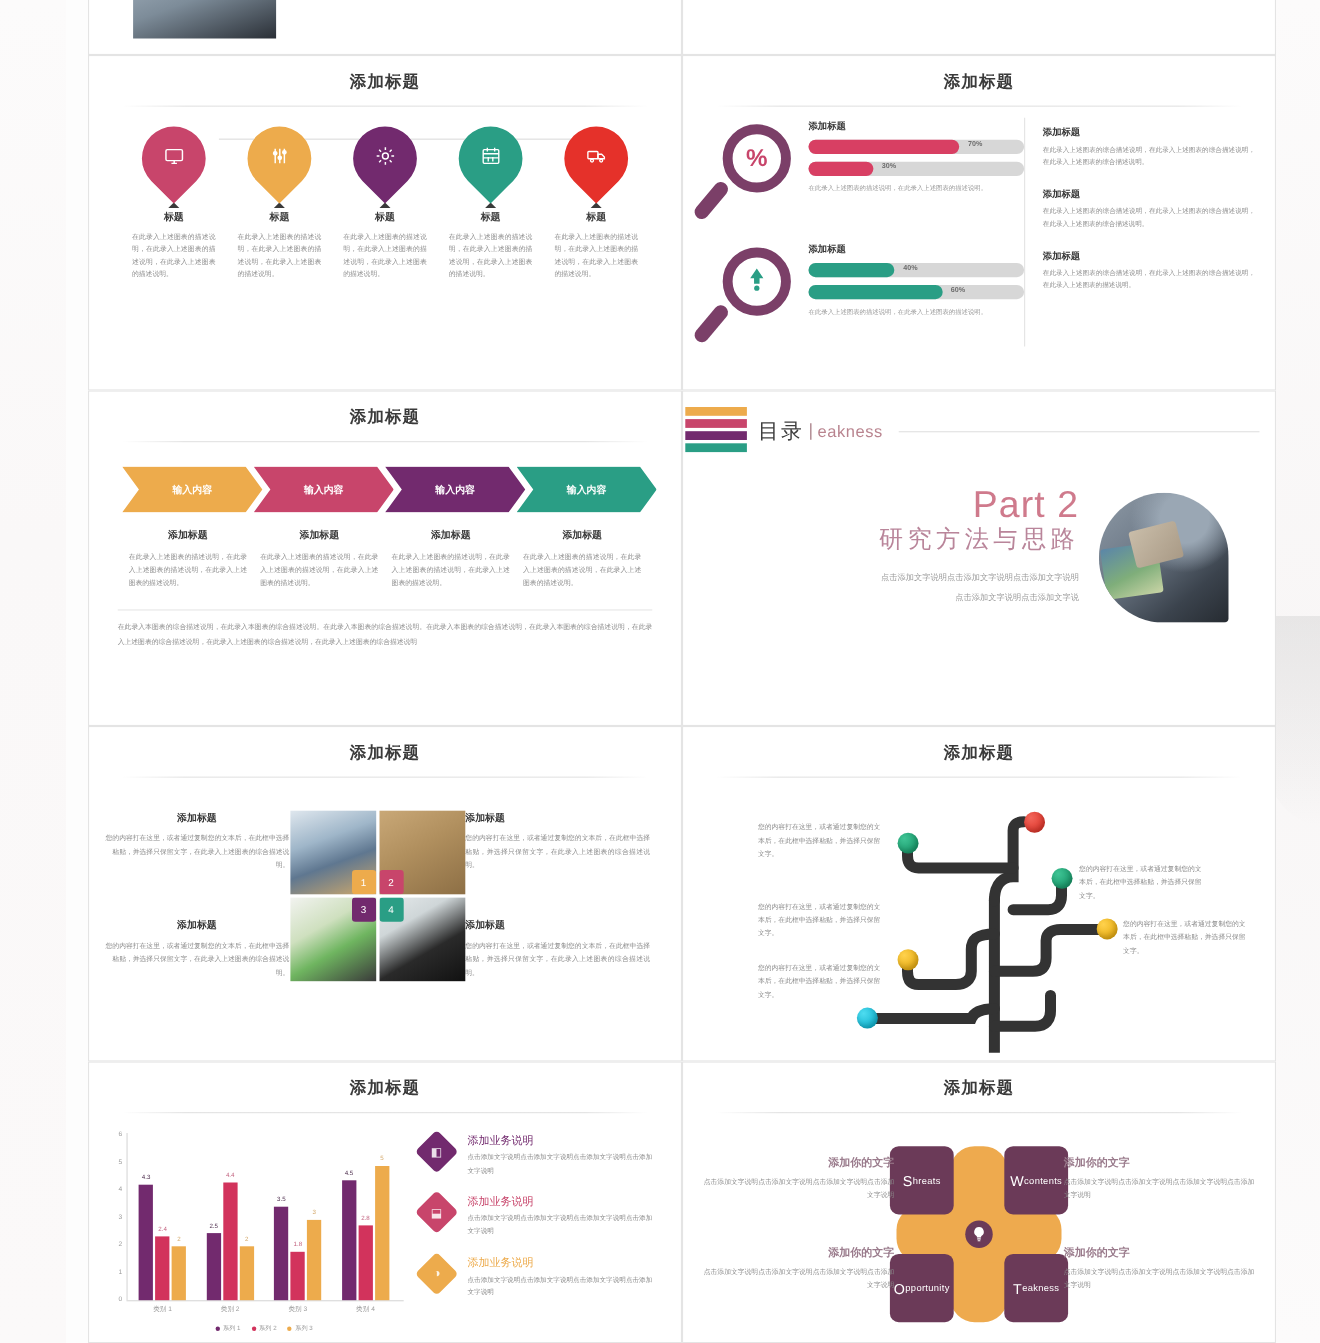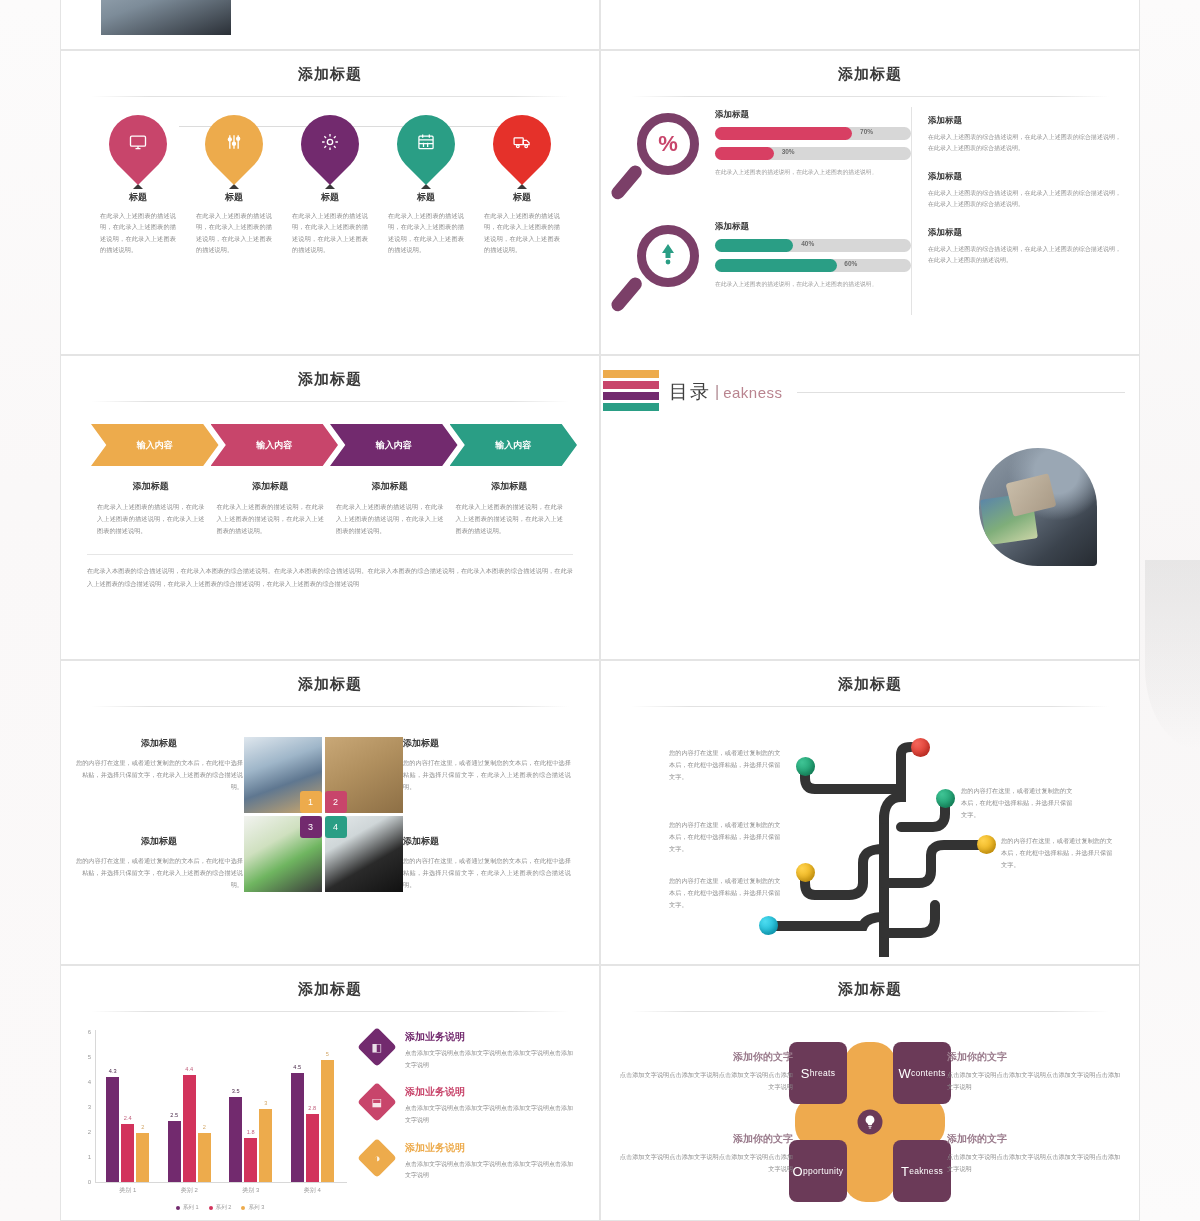--- a/index.html
+++ b/index.html
@@ -32,20 +32,21 @@
     color: rgba(120,120,120,0.12);
     font-weight: 700; letter-spacing: 3px;
   }
 
   
   .slide {
     position: absolute;
     background: #ffffff;
     border: 1px solid #e4e4e4;
     overflow: hidden;
+    margin-left: 20px;
   }
   .col-l { left: 60px; width: 540px; }
   .col-r { left: 600px; width: 540px; }
   .row-1 { top: 50px;   height: 305px; }
   .row-2 { top: 355px;  height: 305px; }
   .row-3 { top: 660px;  height: 305px; }
   .row-4 { top: 965px;  height: 256px; }
 
   .s-title {
     text-align: center;
@@ -221,21 +222,21 @@
   .clegend span { font-size: 5.6px; color: #9a9a9a; display: flex; align-items: center; gap: 3px; }
   .cdot { width: 4px; height: 4px; border-radius: 50%; display: inline-block; }
   .legend-col { width: 228px; padding: 8px 12px 0 2px; }
   .lg-item { display: flex; align-items: flex-start; margin-bottom: 14px; }
   .lg-dia {
     width: 28px; height: 28px; transform: rotate(45deg); border-radius: 4px;
     flex: 0 0 28px; margin-right: 14px; margin-top: 3px;
     display: flex; align-items: center; justify-content: center;
   }
   .lg-dia .lg-ico { transform: rotate(-45deg); color: rgba(255,255,255,.85); font-size: 11px; }
-  .lg-txt h4 { font-size: 10px; font-weight: 700; margin-bottom: 4px; }
+  .lg-txt h4 { font-size: 10px; font-weight: 400; margin-bottom: 4px; }
   .lg-txt p { font-size: 6px; line-height: 1.95; color: #8b8b8b; }
 
   
   .swot-wrap { position: relative; height: 190px; padding-top: 10px; }
   .swot-center { position: absolute; left: 50%; top: 30px; transform: translateX(-50%); width: 150px; height: 160px; }
   .swot-cross {
     position: absolute; left: 50%; top: 50%; transform: translate(-50%,-50%);
     width: 52px; height: 160px; background: #eeaa4e; border-radius: 22px;
   }
   .swot-cross2 {
@@ -494,20 +495,26 @@
       <div class="contents-sep">|</div>
       <div class="contents-en">eakness</div>
       <div class="contents-line"></div>
     </div>
 
     <div class="part-wrap">
       <div class="part-img">
         <div class="pimg-a"></div>
         <div class="pimg-b"></div>
       </div>
+      <div class="part-txt">
+        <div class="part-no">Part 2</div>
+        <div class="part-zh">研究方法与思路</div>
+        <div class="part-sub">点击添加文字说明点击添加文字说明点击添加文字说明</div>
+        <div class="part-sub" style="margin-top:2px;">点击添加文字说明点击添加文字说</div>
+      </div>
     </div>
   </div>
 
   <div class="slide col-l row-3">
     <div class="s-title">添加标题</div>
     <div class="s-rule"></div>
     <div class="grid4">
 
       <div class="g-col left" style="padding-top:14px;">
         <div class="g-item h">

